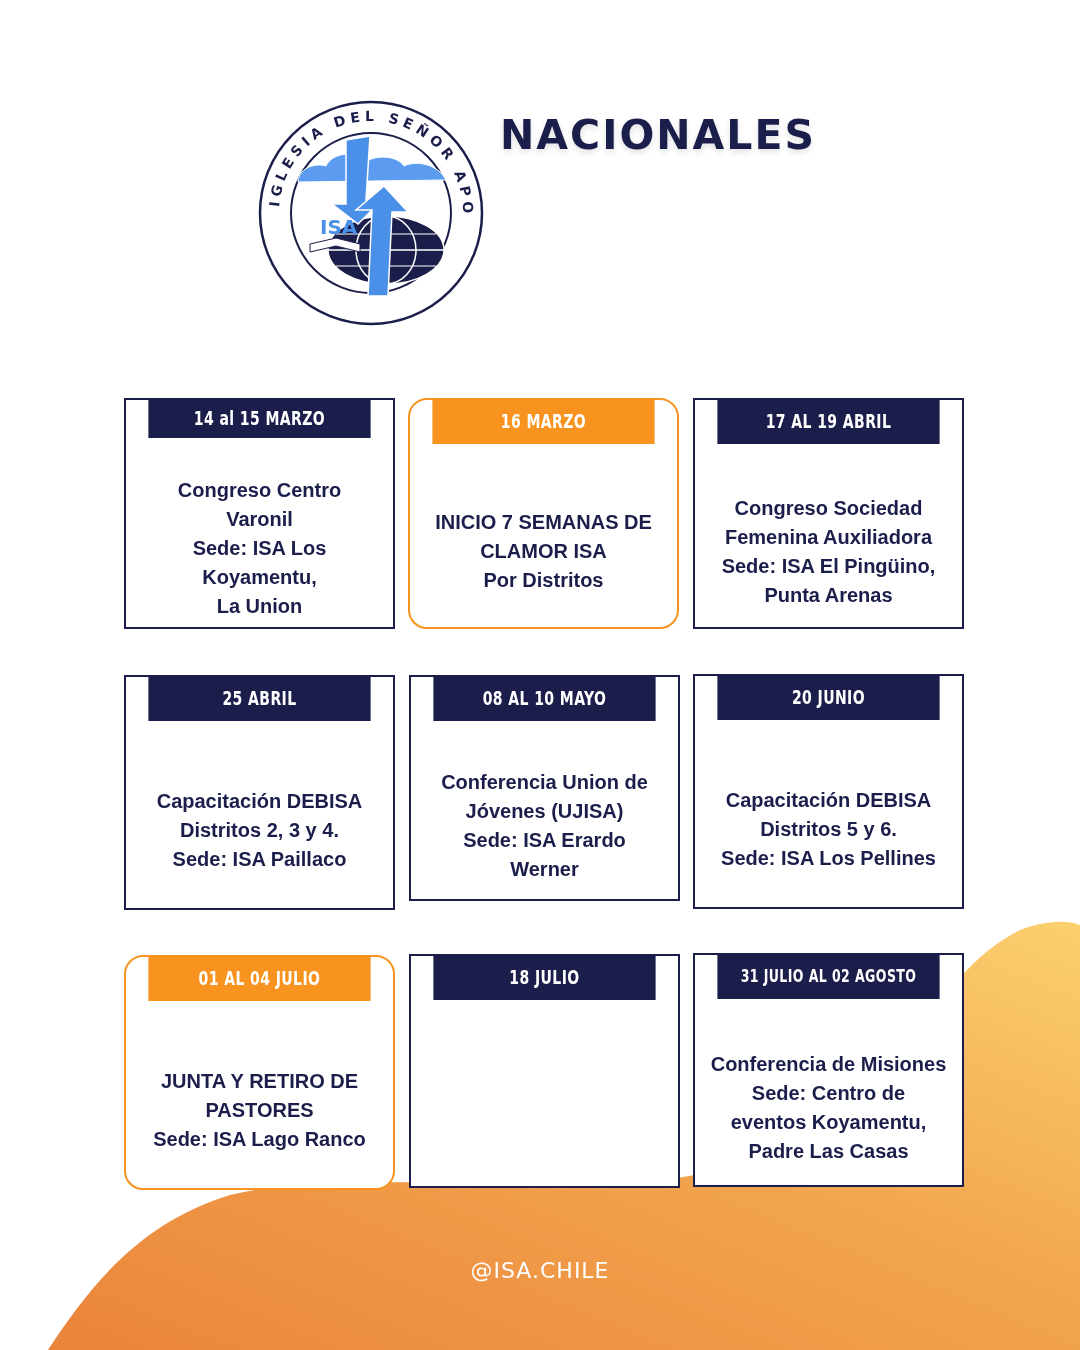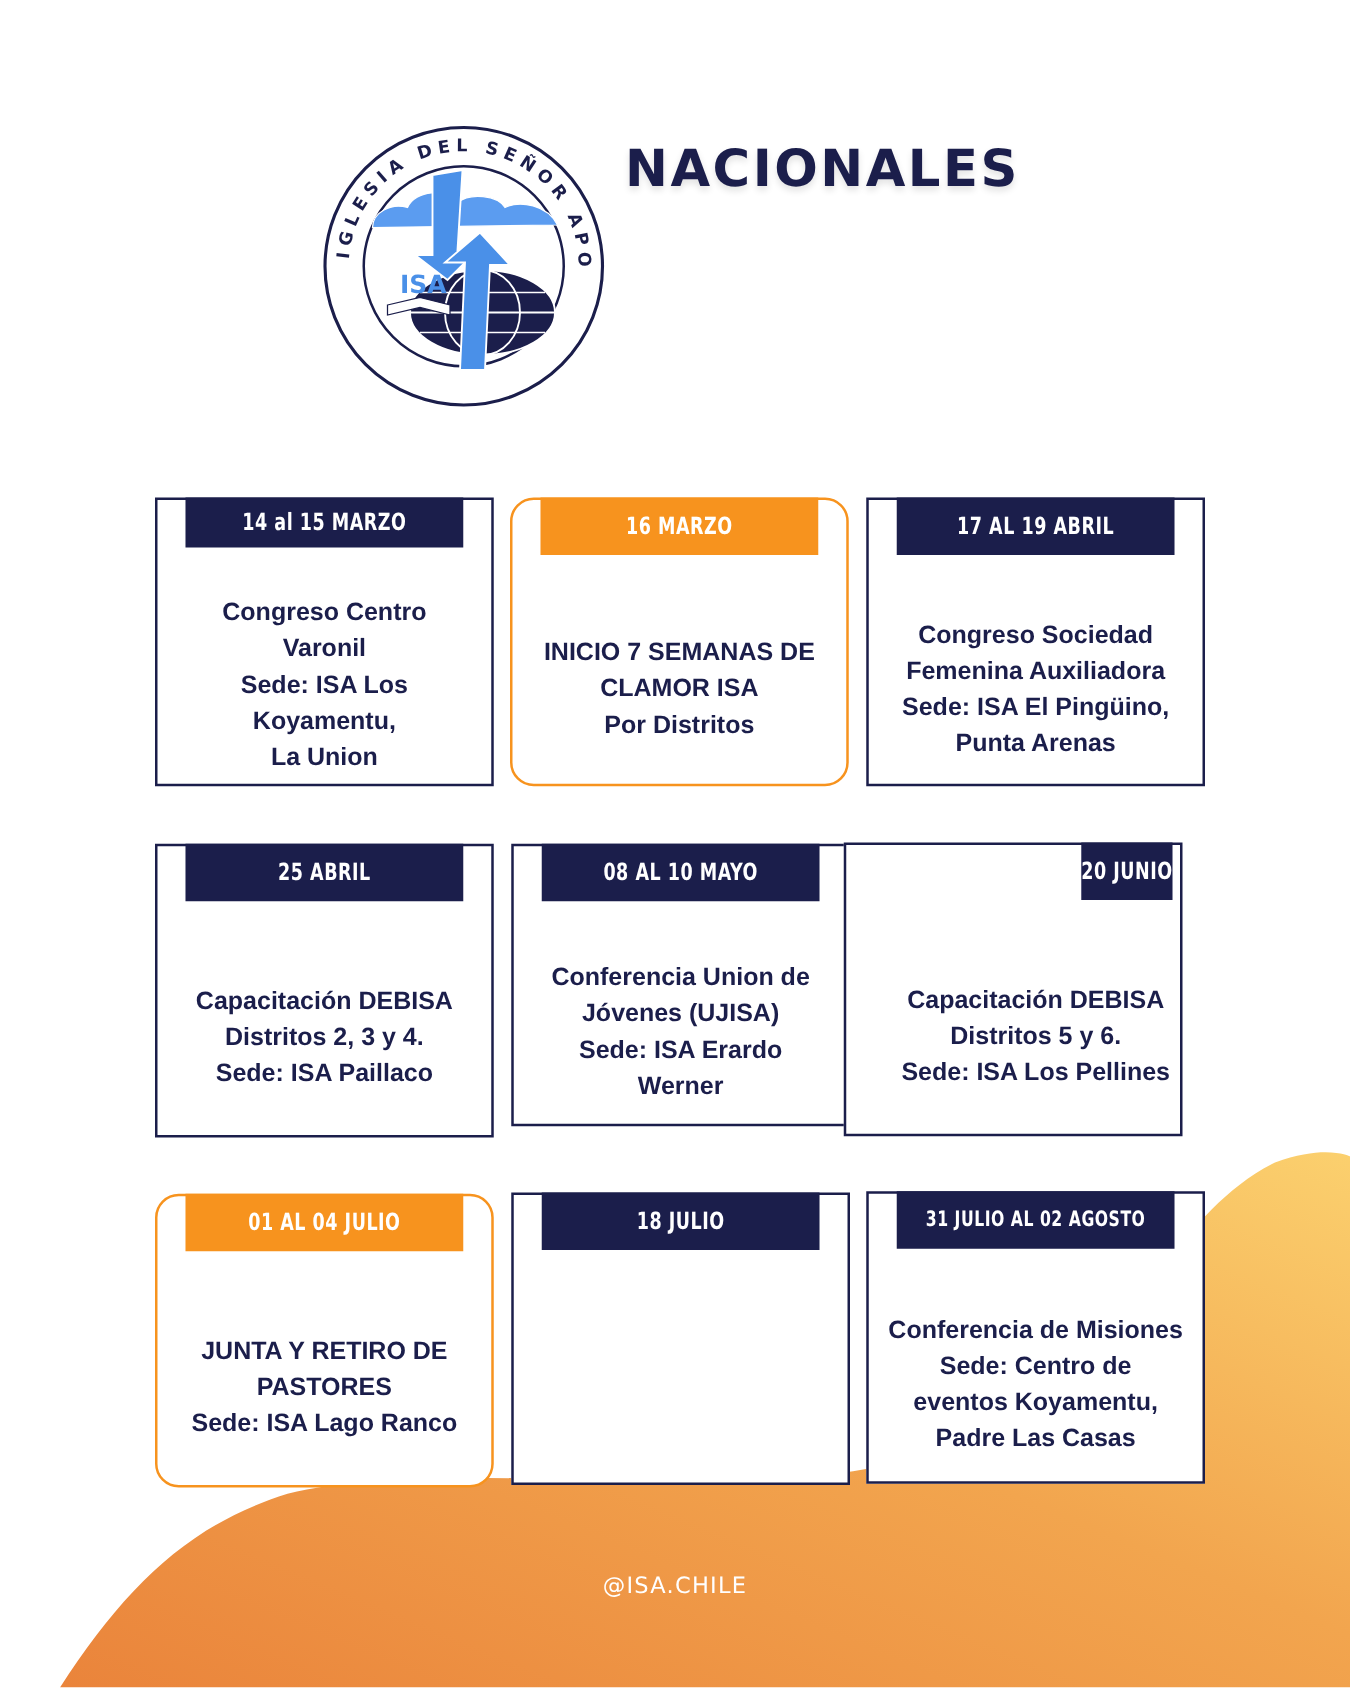--- a/index.html
+++ b/index.html
@@ -21,21 +21,21 @@
     .card.orange { border-color: #f7931e; border-radius: 19px; }
     .card .card-header { height: 46px; background: #1b1e4b; color: #ffffff; display: flex; align-items: center; justify-content: center;
       font-family: "DejaVu Sans Condensed", "DejaVu Sans", sans-serif; font-weight: bold; font-size: 19px; letter-spacing: 0.5px;
       margin: -2px -2px 0 -2px; transform: scaleX(0.82); }
     .card.orange .card-header { background: #f7931e; }
     .card .card-body { flex: 1; display: flex; align-items: center; justify-content: center; text-align: center;
       padding: 6px 8px; font-family: "Liberation Sans", sans-serif; font-weight: bold; font-size: 20px; line-height: 29px;
       color: #1b1e4b; white-space: pre-line; }
 
     .footer-handle { position: absolute; left: 0; width: 1080px; top: 1258px; text-align: center; z-index: 2;
-      font-family: "DejaVu Sans", sans-serif; font-size: 18px; color: #ffffff; letter-spacing: 1px; }
+      font-family: "DejaVu Sans", sans-serif; font-size: 22px; color: #ffffff; letter-spacing: 1px; }
   </style>
 </head>
 <body>
 
 <svg class="blob" viewBox="0 0 1080 1350" xmlns="http://www.w3.org/2000/svg">
   <defs>
     <linearGradient id="blobGrad" x1="0" y1="1" x2="1" y2="0">
       <stop offset="0" stop-color="#ea843b"></stop>
       <stop offset="0.55" stop-color="#f2a54e"></stop>
       <stop offset="1" stop-color="#fbd06e"></stop>
@@ -108,21 +108,21 @@
 Distritos 2, 3 y 4.
 Sede: ISA Paillaco</div>
 </div>
 <div class="card" style="left:409px; top:675px; height:226px;">
   <div class="card-header">08 AL 10 MAYO</div>
   <div class="card-body">Conferencia Union de
 Jóvenes (UJISA)
 Sede: ISA Erardo
 Werner</div>
 </div>
-<div class="card" style="left:675px; top:674px; height:235px;align-items:flex-end;">
+<div class="card" style="left:693px; top:674px; height:235px;">
   <div class="card-header">20 JUNIO</div>
   <div class="card-body">Capacitación DEBISA
 Distritos 5 y 6.
 Sede: ISA Los Pellines</div>
 </div>
 
 <div class="card orange" style="left:124px; top:955px; height:235px;">
   <div class="card-header">01 AL 04 JULIO</div>
   <div class="card-body">JUNTA Y RETIRO DE
 PASTORES

